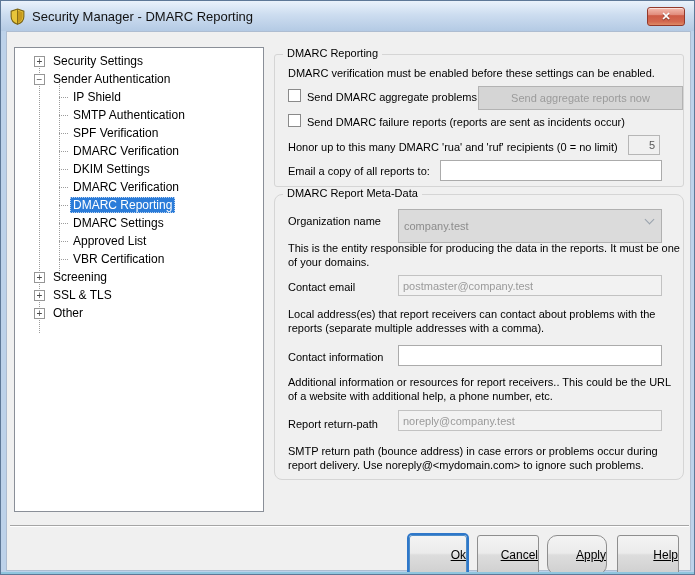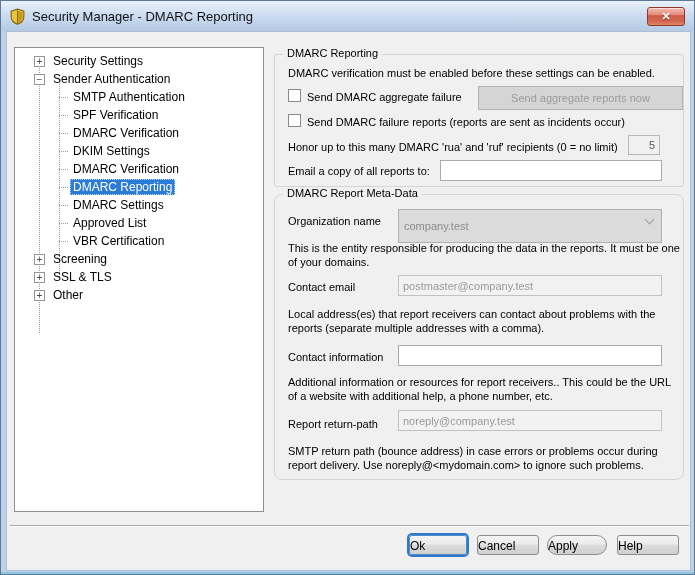--- a/index.html
+++ b/index.html
@@ -59,24 +59,24 @@
            font-size:11px; display:flex; align-items:center; padding:16px 5px; }
   .chev { position:absolute; right:8px; top:6px; width:7px; height:7px;
           border-right:1.5px solid #98A2AC; border-bottom:1.5px solid #98A2AC; transform:rotate(45deg); }
 
   .btn-disabled { position:absolute; background:#D5D5D5; border:1px solid #B3B3B3;
                   color:#9B9B9B; font-size:11px; text-align:center; }
 
   
   .separator { position:absolute; left:3px; top:493px; width:679px; height:2px;
                border-top:1px solid #A5A5A5; border-bottom:1px solid #FFFFFF; }
-  .btn { position:absolute; top:503px; height:20px; border:1px solid #8E8E8E; border-radius:3px;
+  .btn { position:absolute; top:503px; height:40px; border:1px solid #8E8E8E; border-radius:3px;
          background:linear-gradient(#F4F4F4, #EBEBEB 45%, #DDDDDD 50%, #CFCFCF);
          font-family:"Liberation Sans",sans-serif; font-size:12px; color:#000; cursor:pointer;
-         text-align:left; line-height:21px; }
+         text-align:right; line-height:21px;text-decoration:underline; }
   .btn.default { box-shadow:0 0 0 2px #2E77C9; border-color:#4C8CC9; }
 </style>
 </head>
 <body>
 
 <div class="dialog">
 
   <div class="titlebar">
     <svg class="title-icon" viewBox="0 0 16 16">
       <path d="M8 1 L14 3 V8 C14 12 11 14.3 8 15.4 C5 14.3 2 12 2 8 V3 Z" fill="#E8C53A" stroke="#7A6210" stroke-width="1"></path>
@@ -97,20 +97,23 @@
       <div id="tree-rows" style="padding-top: 4px;">
           <div class="tree-row root">
             <span class="expander">+</span>
             <span class="tree-label">Security Settings</span>
           </div>
           <div class="tree-row root">
             <span class="expander">−</span>
             <span class="tree-label">Sender Authentication</span>
           </div>
           <div class="tree-row child">
+            <span class="tree-label">IP Shield</span>
+          </div>
+          <div class="tree-row child">
             <span class="tree-label">SMTP Authentication</span>
           </div>
           <div class="tree-row child">
             <span class="tree-label">SPF Verification</span>
           </div>
           <div class="tree-row child">
             <span class="tree-label">DMARC Verification</span>
           </div>
           <div class="tree-row child">
             <span class="tree-label">DKIM Settings</span>
@@ -144,21 +147,21 @@
           </div>
         </div>
     </div>
 
     <div class="groupbox" style="left:267px; top:22px; width:410px; height:133px;">
       <span class="gb-title">DMARC Reporting</span>
 
       <div class="gb-item" style="left:13px; top:12px;">DMARC verification must be enabled before these settings can be enabled.</div>
 
       <span class="checkbox" style="position:absolute; left:13px; top:34px;"></span>
-      <div class="gb-item" style="left:32px; top:36px;">Send DMARC aggregate failure</div>
+      <div class="gb-item" style="left:32px; top:36px;">Send DMARC aggregate problems</div>
       <div class="btn-disabled" style="left:203px; top:31px; width:205px; height:24px; line-height:22px;">Send aggregate reports now</div>
 
       <span class="checkbox" style="position:absolute; left:13px; top:59px;"></span>
       <div class="gb-item" style="left:32px; top:61px;">Send DMARC failure reports (reports are sent as incidents occur)</div>
 
       <div class="gb-item" style="left:13px; top:86px; width:336px;">Honor up to this many DMARC 'rua' and 'ruf' recipients (0 = no limit)</div>
       <input class="txt num" style="position: absolute; left: 353px; top: 80px; width: 32px; height: 20px;" readonly="" value="5">
 
       <div class="gb-item" style="left:13px; top:110px;">Email a copy of all reports to:</div>
       <input class="txt" style="position: absolute; left: 165px; top: 105px; width: 222px; height: 21px;" value="">

